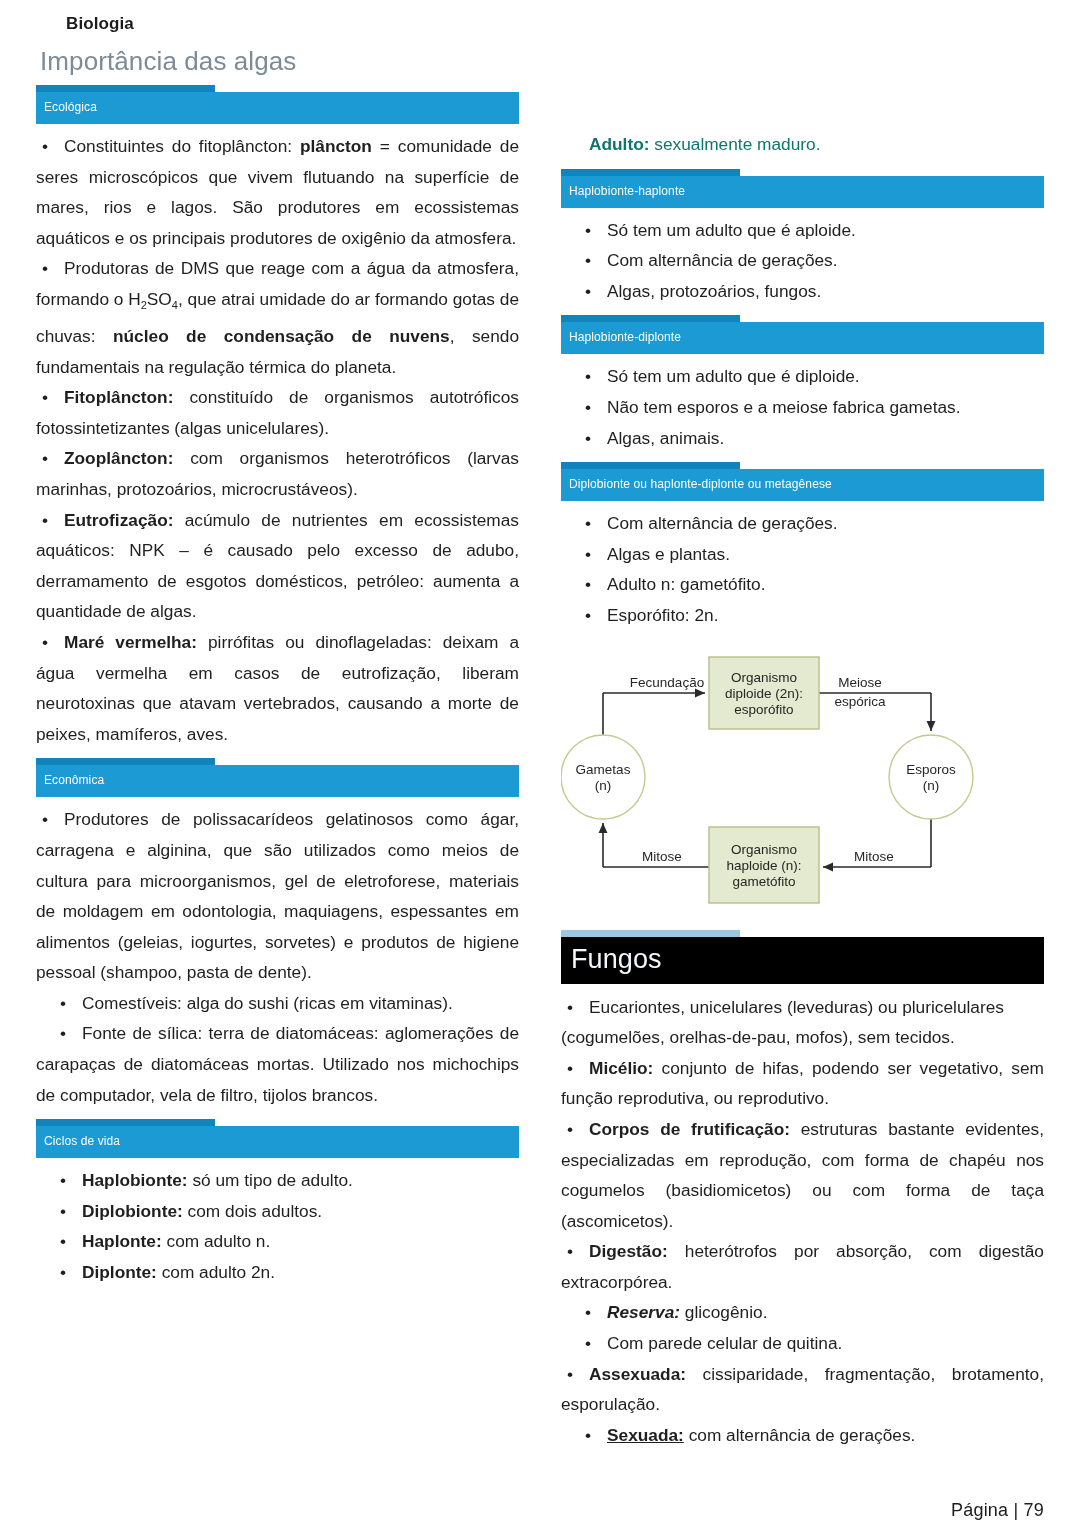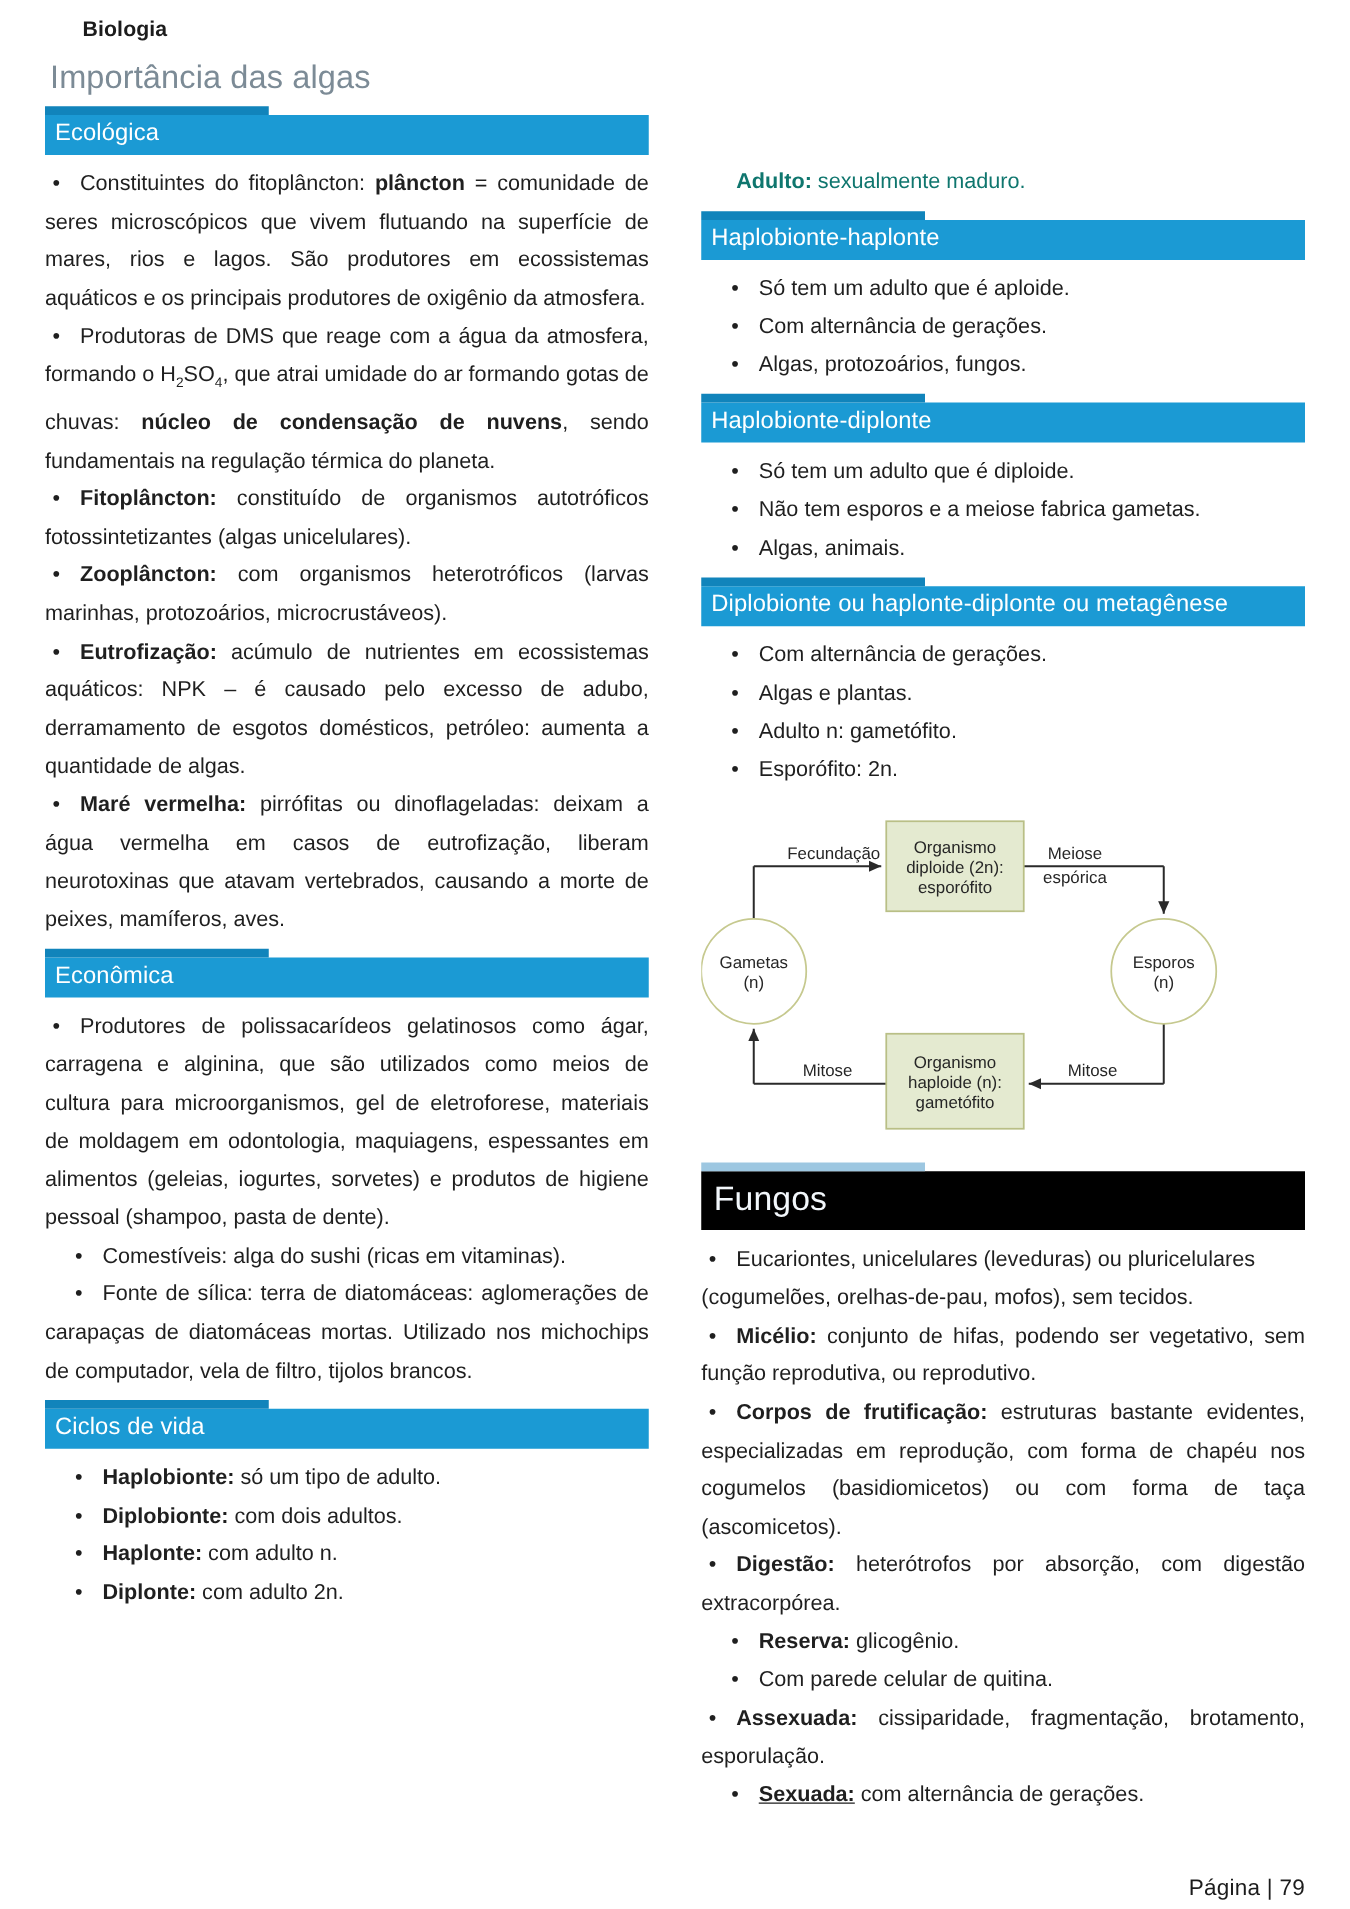--- a/index.html
+++ b/index.html
@@ -69,21 +69,21 @@
     position: absolute;
     left: 0;
     top: -7px;
     width: 37%;
     height: 7px;
     background: #1184bb;
   }
   .bar-label {
     position: relative;
     color: #ffffff;
-    font-size: 19px;
+    font-size: 12px;
     line-height: 24px;
     font-weight: normal;
     letter-spacing: .1px;
     white-space: nowrap;
   }
 
   .bar.first { margin-top: 9px; }
 
   
   .bar-major {
@@ -266,21 +266,21 @@
           </svg>
         </div>
         <div class="bar-major">
           <div class="bar-label">Fungos</div>
         </div>
         <div>
           <p class="p nj"><span class="bullet">•</span><span>Eucariontes, unicelulares (leveduras) ou pluricelulares (cogumelões, orelhas-de-pau, mofos), sem tecidos.</span></p>
           <p class="p"><span class="bullet">•</span><span style="font-weight: bold;">Micélio:</span><span> conjunto de hifas, podendo ser vegetativo, sem função reprodutiva, ou reprodutivo.</span></p>
           <p class="p"><span class="bullet">•</span><span style="font-weight: bold;">Corpos de frutificação:</span><span> estruturas bastante evidentes, especializadas em reprodução, com forma de chapéu nos cogumelos (basidiomicetos) ou com forma de taça (ascomicetos).</span></p>
           <p class="p"><span class="bullet">•</span><span style="font-weight: bold;">Digestão:</span><span> heterótrofos por absorção, com digestão extracorpórea.</span></p>
-          <p class="p nj"><span class="bullet ind">•</span><span style="font-weight: bold;">Reserva:</span><span> glicogênio.</span></p>
+          <p class="p nj"><span class="bullet ind">•</span><span style="font-weight: bold; font-style: italic;">Reserva:</span><span> glicogênio.</span></p>
           <p class="p nj"><span class="bullet ind">•</span><span>Com parede celular de quitina.</span></p>
           <p class="p"><span class="bullet">•</span><span style="font-weight: bold;">Assexuada:</span><span> cissiparidade, fragmentação, brotamento, esporulação.</span></p>
           <p class="p nj"><span class="bullet ind">•</span><span style="font-weight: bold; text-decoration: underline;">Sexuada:</span><span> com alternância de gerações.</span></p>
         </div>
       </div>
 
   </div>
 
   <div class="footer">Página | 79</div>
 </div>

